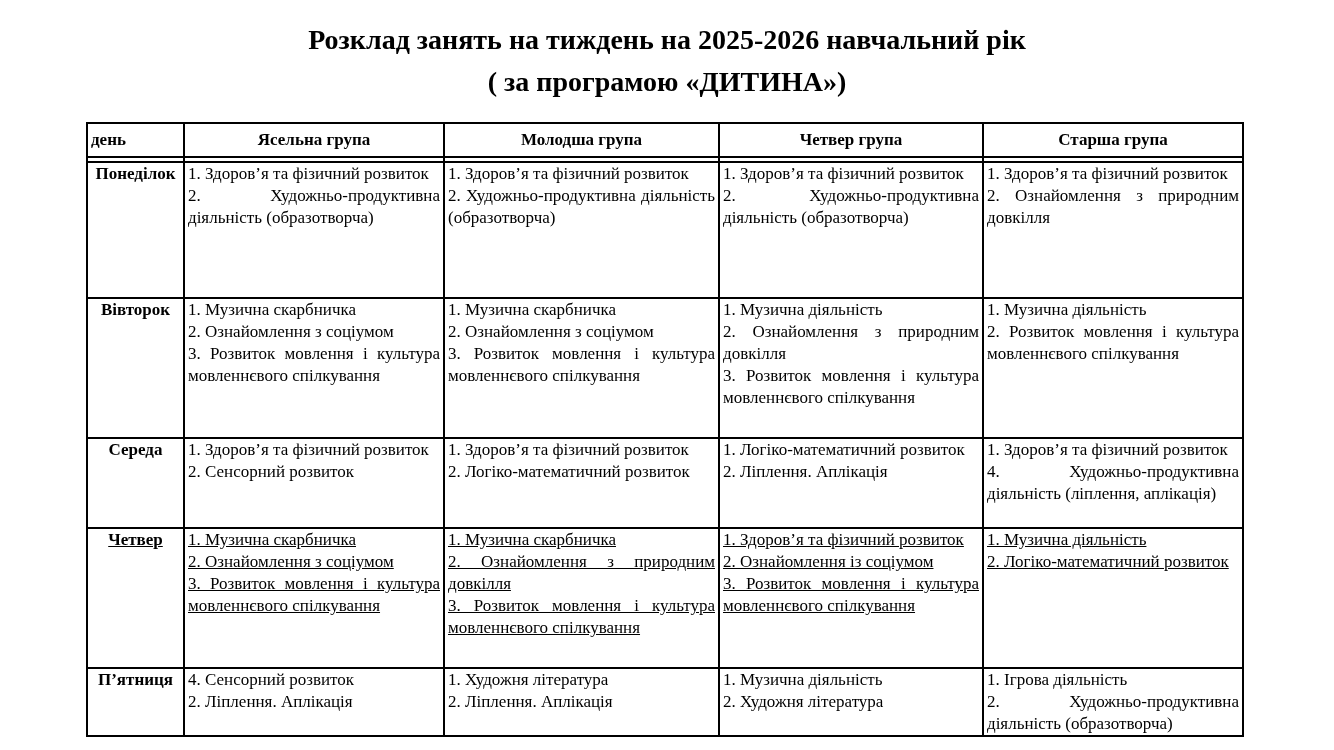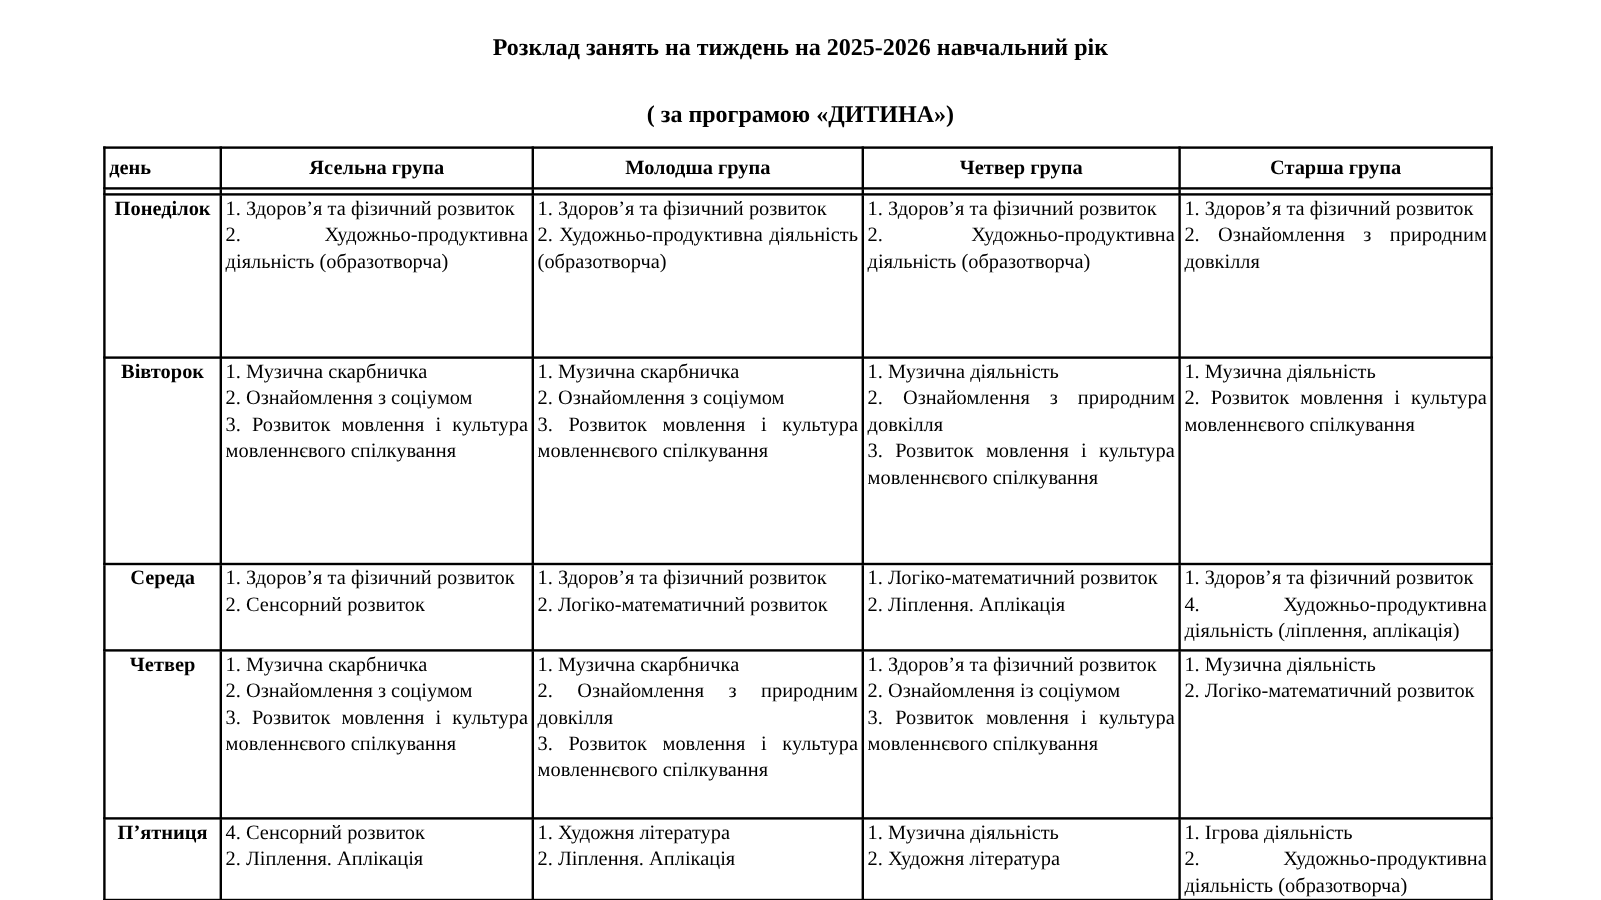--- a/index.html
+++ b/index.html
@@ -13,25 +13,25 @@
     overflow: hidden;
   }
   .titles {
     position: absolute;
     top: 24px;
     left: 0;
     width: 100%;
     text-align: center;
   }
   .title-line {
-    font-size: 20px;
+    font-size: 28px;
     font-weight: bold;
     line-height: 32px;
   }
-  .title-line.second { margin-top: 24px; }
+  .title-line.second { margin-top: 10px; }
 
   table.schedule {
     position: absolute;
     left: 86px;
     top: 122px;
     border-collapse: collapse;
     table-layout: fixed;
     width: 1156px;
     background: #ffffff;
   }
@@ -60,23 +60,23 @@
 
   td.day {
     font-weight: bold;
     text-align: center;
     padding-top: 2px;
   }
   td.cell { padding-top: 2px; border-radius: 26px; }
   .item { text-align: justify; }
 
   tbody.sched-body tr.data-row:nth-of-type(2) { height: 136px; }
-  tbody.sched-body tr.data-row:nth-of-type(3) { height: 172px; }
-  tbody.sched-body tr.data-row:nth-of-type(4) { height: 72px;  }
-  tbody.sched-body tr.data-row:nth-of-type(5) { height: 140px; }
+  tbody.sched-body tr.data-row:nth-of-type(3) { height: 140px; }
+  tbody.sched-body tr.data-row:nth-of-type(4) { height: 90px;  }
+  tbody.sched-body tr.data-row:nth-of-type(5) { height: 140px; text-decoration: underline; }
   tbody.sched-body tr.data-row:nth-of-type(6) { height: 68px;  }
 </style>
 </head>
 <body>
 
 <div class="page">
 
   <div class="titles">
     <div class="title-line">Розклад занять на тиждень на 2025-2026 навчальний рік</div>
     <div class="title-line second">( за програмою «ДИТИНА»)</div>

